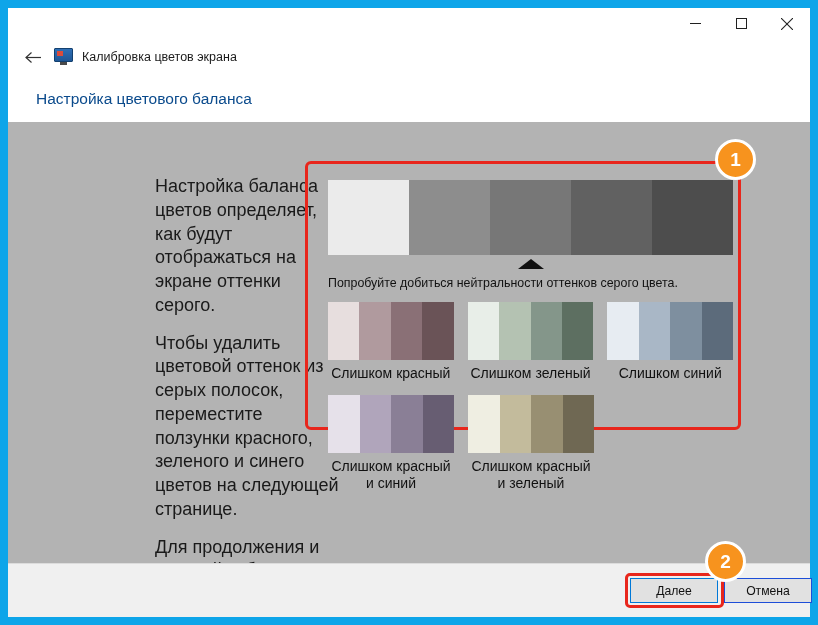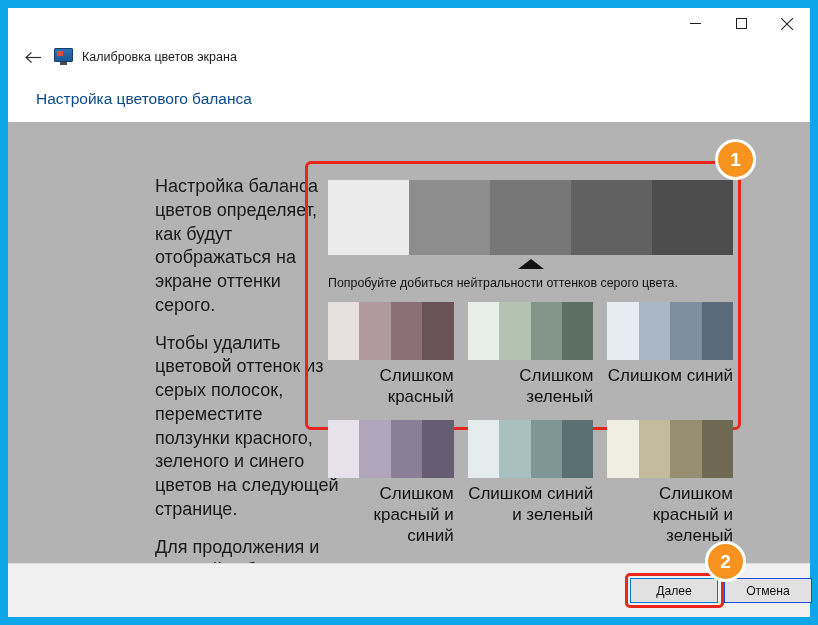--- a/index.html
+++ b/index.html
@@ -177,22 +177,22 @@
   .tile {
     width: 126px;
   }
   .tile .bars {
     display: flex;
     height: 58px;
   }
   .tile .bars .b { flex: 1 1 0; }
   .tile .cap {
     margin-top: 5px;
-    text-align: right;
-    font-size: 17px;
+    text-align: center;
+    font-size: 14px;
     color: #111;
     line-height: 1.25;
   }
 
   
   .badge {
     position: absolute;
     width: 41px; height: 41px;
     border-radius: 50%;
     background: #f7931e;
@@ -354,29 +354,20 @@
           <div class="tile">
             <div class="bars" id="r2t0">
                 <div class="b" style="background: rgb(230, 225, 234);"></div>
                 <div class="b" style="background: rgb(176, 165, 187);"></div>
                 <div class="b" style="background: rgb(138, 127, 150);"></div>
                 <div class="b" style="background: rgb(103, 93, 114);"></div>
               </div>
             <div class="cap">Слишком красный и синий</div>
           </div>
           <div class="tile">
-            <div class="bars" id="r2t1">
-                <div class="b" style="background: rgb(228, 236, 236);"></div>
-                <div class="b" style="background: rgb(169, 192, 192);"></div>
-                <div class="b" style="background: rgb(127, 150, 151);"></div>
-                <div class="b" style="background: rgb(91, 112, 114);"></div>
-              </div>
-            <div class="cap">Слишком синий и зеленый</div>
-          </div>
-          <div class="tile">
             <div class="bars" id="r2t2">
                 <div class="b" style="background: rgb(239, 238, 226);"></div>
                 <div class="b" style="background: rgb(195, 187, 156);"></div>
                 <div class="b" style="background: rgb(152, 143, 114);"></div>
                 <div class="b" style="background: rgb(111, 104, 83);"></div>
               </div>
             <div class="cap">Слишком красный и зеленый</div>
           </div>
         </div>
 

